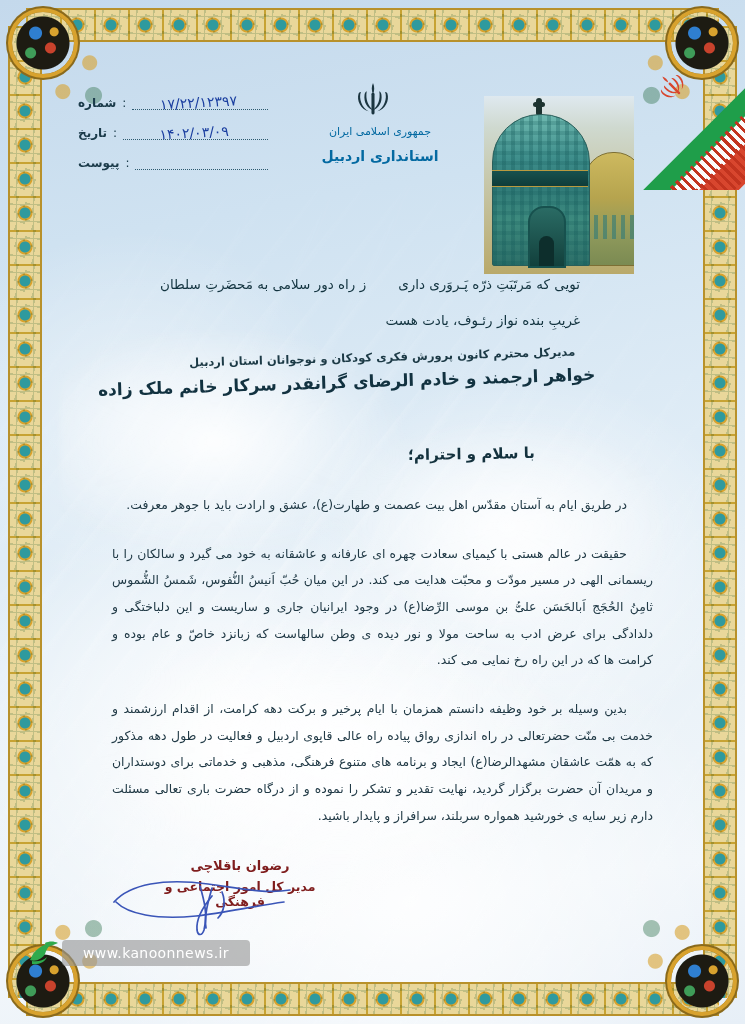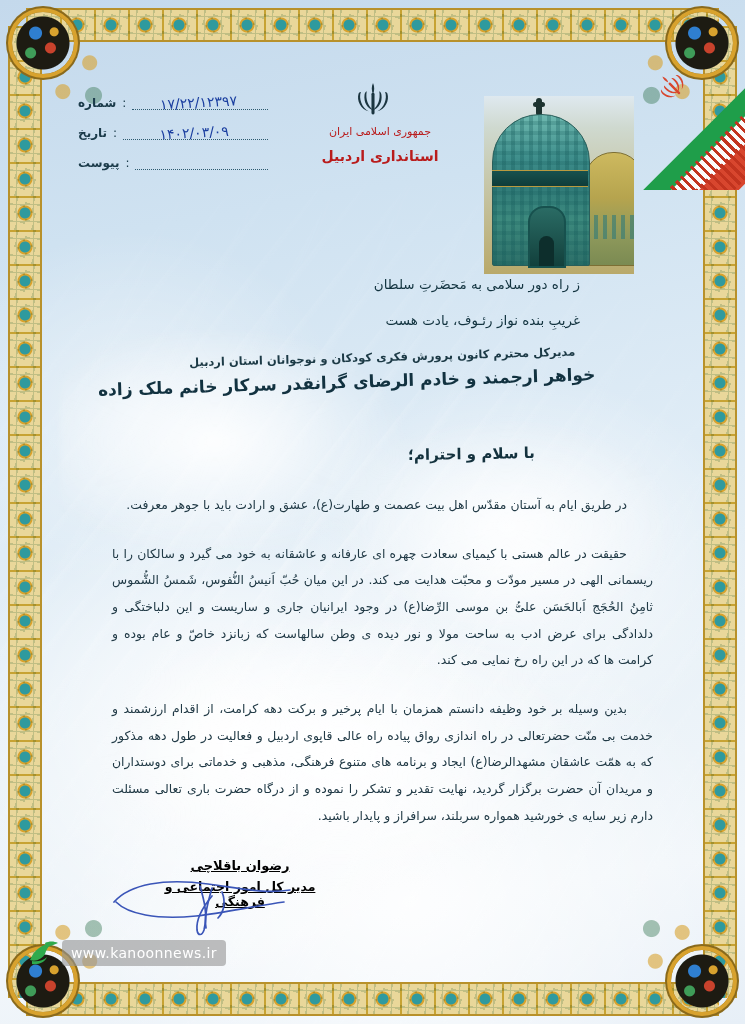--- a/index.html
+++ b/index.html
@@ -172,21 +172,21 @@
   }
   .dome-second::after{
     content:"";position:absolute;left:0;top:62px;width:100%;height:24px;
     background:repeating-linear-gradient(90deg, rgba(47,122,120,.6) 0 4px, rgba(0,0,0,0) 4px 9px);
   }
 
   
   .emblem{position:absolute;left:355px;top:80px;width:36px;height:40px;}
   .lh-lines{
     position:absolute;left:300px;top:122px;width:160px;text-align:center;
-    color:#b91c1c;
+    color:#0369a1;
   }
   .lh-lines div{font-size:11px;line-height:1.9;letter-spacing:.5px;}
   .lh-org{font-size:14px !important;font-weight:bold;letter-spacing:2px;}
 
   
   .ref-block{position:absolute;left:78px;top:80px;width:190px;color:#1b3b4a;}
   .ref-row{display:flex;align-items:flex-end;justify-content:flex-start;
            flex-direction:row-reverse;height:30px;gap:6px;}
   .ref-label{font-size:12px;white-space:nowrap;font-weight:bold;}
   .ref-colon{font-size:12px;}
@@ -224,29 +224,29 @@
   
   .body-text{
     position:absolute;left:112px;right:92px;top:492px;
     color:#213a46;font-size:12.4px;line-height:2.15;text-align:justify;
   }
   .body-text p{margin:0 0 22px 0;text-indent:26px;}
   .body-text p.last{margin-bottom:0;}
 
   
   .sign-block{
-    position:absolute;left:150px;top:858px;width:180px;text-align:center;color:#000000;text-decoration:underline;
+    position:absolute;left:150px;top:858px;width:180px;text-align:center;color:#7f1d1d;
   }
   .sign-name{font-size:13px;font-weight:bold;}
   .sign-title{font-size:12.5px;font-weight:bold;margin-top:6px;}
   .sign-ink{position:absolute;left:104px;top:868px;width:200px;height:72px;}
 
   
   .wm{
-    position:absolute;left:62px;bottom:58px;width:164px;height:26px;
+    position:absolute;left:62px;bottom:58px;width:188px;height:26px;
     background:rgba(150,150,150,.62);border-radius:4px;
     display:flex;align-items:center;justify-content:center;
   }
   .wm span{
     color:#fff;font-size:14px;letter-spacing:.4px;
     font-family:"DejaVu Sans","Liberation Sans",sans-serif;direction:ltr;
   }
   .wm-bird{position:absolute;left:26px;bottom:56px;width:34px;height:30px;}
 </style>
 </head>
@@ -356,20 +356,21 @@
       <span class="ref-label">پیوست</span>
       <span class="ref-colon">:</span>
       <span class="ref-line">
         <span class="ref-val"></span>
       </span>
     </div>
   </div>
 
   <div class="poem">
     <div class="poem-line">
+      <span class="hemistich">تویی که مَرتَبَتِ ذرّه پَـروَری داری</span>
       <span class="hemistich">ز راه دور سلامی به مَحضَرتِ سلطان</span>
     </div>
     <div class="poem-line">
       <span class="hemistich">غریبِ بنده نواز رئـوف، یادت هست</span>
     </div>
   </div>
 
   <div class="addr1">مدیرکل محترم کانون پرورش فکری کودکان و نوجوانان استان اردبیل</div>
   <div class="addr2">خواهر ارجمند و خادم الرضای گرانقدر سرکار خانم ملک زاده</div>
   <div class="greeting">با سلام و احترام؛</div>

